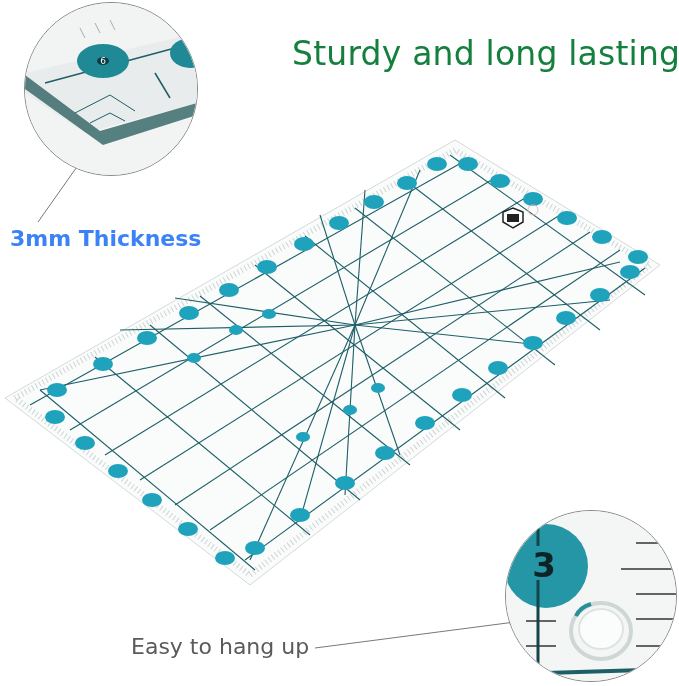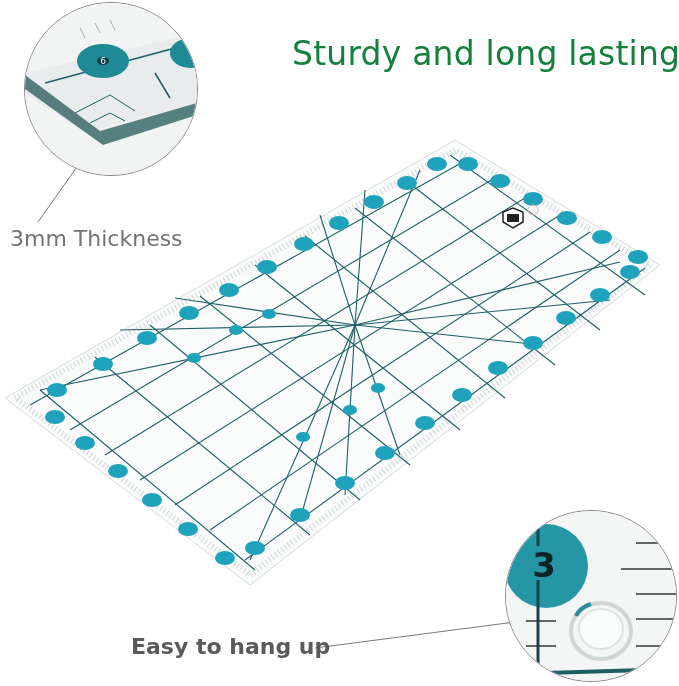--- a/index.html
+++ b/index.html
@@ -1,19 +1,19 @@
 <!DOCTYPE html>
 <html><head>
 <meta charset="utf-8">
 <style>
   html,body{margin:0;padding:0;background:#ffffff;}
   body{width:679px;height:686px;position:relative;overflow:hidden;font-family:"DejaVu Sans","Liberation Sans",sans-serif;}
   .headline{position:absolute;left:292px;top:34px;font-size:33px;color:#15803d;letter-spacing:0.2px;white-space:nowrap;}
-  .label-thickness{position:absolute;left:10px;top:226px;font-size:22px;color:#737373;white-space:nowrap;}
-  .label-hang{position:absolute;left:131px;top:634px;font-size:22px;color:#5a5a5a;white-space:nowrap;font-weight:bold;}
+  .label-thickness{position:absolute;left:10px;top:226px;font-size:22px;color:#3b82f6;white-space:nowrap;font-weight:bold;}
+  .label-hang{position:absolute;left:131px;top:634px;font-size:22px;color:#5a5a5a;white-space:nowrap;}
   .scene{position:absolute;left:0;top:0;}
   .zoom-circle{position:absolute;border-radius:50%;overflow:hidden;border:1.5px solid #8a8a8a;background:#f3f5f5;}
   .zc1{left:24px;top:2px;width:172px;height:172px;}
   .zc2{left:505px;top:510px;width:170px;height:170px;}
 </style>
 </head>
 <body>
 
 <div class="headline">Sturdy and long lasting</div>
 <div class="label-thickness">3mm Thickness</div>

